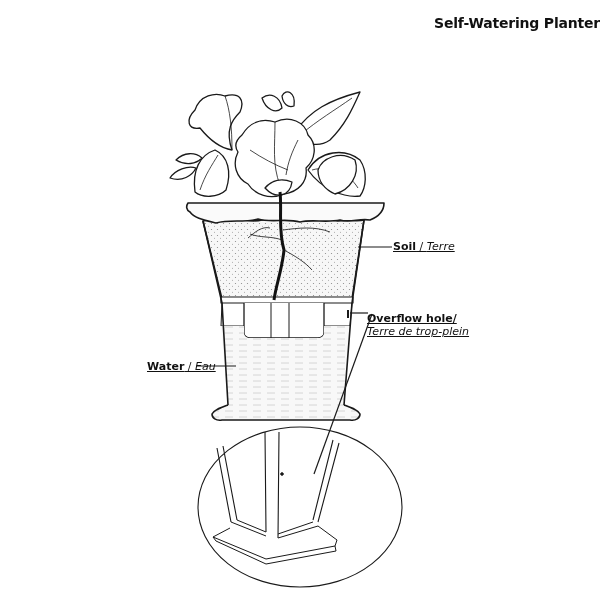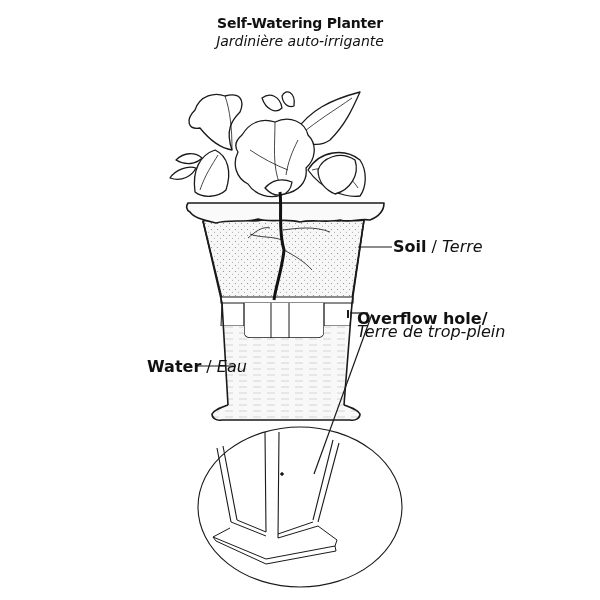--- a/index.html
+++ b/index.html
@@ -1,30 +1,29 @@
 <!DOCTYPE html>
 <html><head>
   <meta charset="utf-8">
   <style>
     html, body { margin: 0; padding: 0; background: #ffffff; }
     body { width: 600px; height: 600px; position: relative; overflow: hidden; font-family: "DejaVu Sans", sans-serif; color: #111; }
-    .title-block { position: absolute; left: 0; top: 14px; width: 600px; text-align: center; }
+    .title-block { position: absolute; left: 0; top: 14px; width: 600px; text-align: right; }
     .title-en { font-weight: bold; font-size: 14px; letter-spacing: -0.2px; line-height: 18px; }
     .title-fr { font-style: italic; font-size: 14px; line-height: 18px; }
-    .label { position: absolute; font-size: 16px; line-height: 13px; white-space: nowrap; }
+    .label { position: absolute; font-size: 11px; line-height: 13px; white-space: nowrap; text-decoration: underline; }
     .label b { font-weight: bold; }
     .label i { font-style: italic; }
     svg.diagram { position: absolute; left: 0; top: 0; }
   </style>
 </head>
 <body>
 
 <div class="title-block">
   <div class="title-en">Self-Watering Planter</div>
-  <div class="title-fr">Jardinière auto-irrigante</div>
 </div>
 
 <svg class="diagram" width="600" height="600" viewBox="0 0 600 600">
   <defs>
     <pattern id="dots" width="6" height="6" patternUnits="userSpaceOnUse">
       <rect width="6" height="6" fill="#f7f7f7"></rect>
       <circle cx="1.5" cy="1.5" r="0.6" fill="#888"></circle>
       <circle cx="4.5" cy="4.2" r="0.5" fill="#999"></circle>
     </pattern>
     <pattern id="waves" width="14" height="6" patternUnits="userSpaceOnUse">
@@ -103,20 +102,20 @@
     <path d="M231 522 L266 536 M237 520 L266 532 M278 538 L318 526 M278 534 L313 522" stroke-width="1"></path>
     <path d="M213 537 L266 559 L335 546 L337 540 L318 526 M213 537 L230 528 M213 537 L216 541 L266 564 L336 551 L335 546" stroke-width="1"></path>
     <circle cx="282" cy="474" r="1.3" fill="#1a1a1a"></circle>
   </g>
 </svg>
 
 <div class="label" style="left:393px; top:240px;">
   <b>Soil</b><span> / </span><i>Terre</i>
 </div>
 
-<div class="label" style="left:357px; top:312px;">
+<div class="label" style="left:367px; top:312px;">
   <div><b>Overflow hole/</b></div>
   <div><i>Terre de trop-plein</i></div>
 </div>
 
 <div class="label" style="left:139px; top:360px;margin-left:8px;">
   <b>Water</b><span> / </span><i>Eau</i>
 </div>
 
 </body></html>

